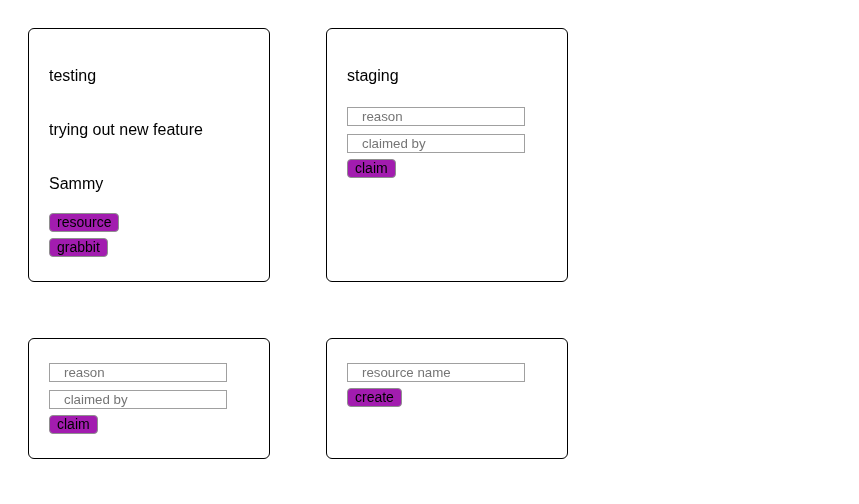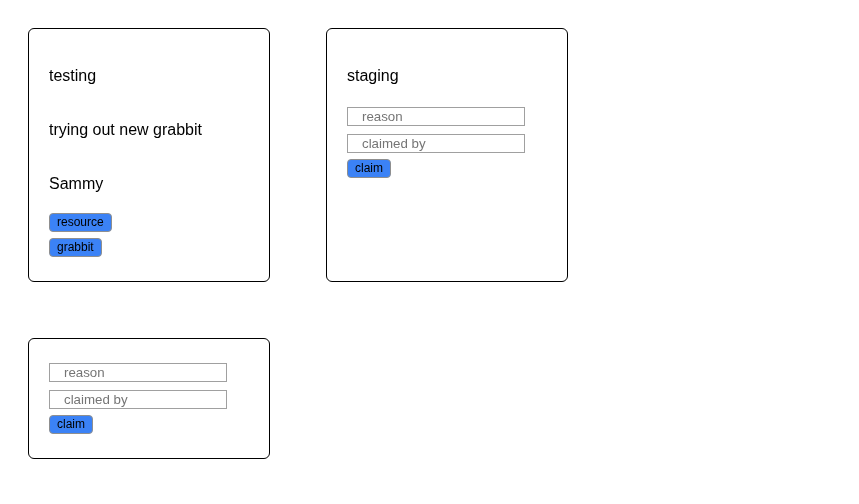--- a/index.html
+++ b/index.html
@@ -56,54 +56,58 @@
     margin: 4px 0;
     background: #ffffff;
   }
   .card input[type="text"]::placeholder {
     color: #757575;
     opacity: 1;
   }
   .card button {
     display: block;
     font-family: "Liberation Sans", "DejaVu Sans", sans-serif;
-    font-size: 12px;
+    font-size: 14px;
     color: #000000;
-    background: #3b82f6;
+    background: #a21caf;
     border: 1px solid #8f8f8f;
     border-radius: 4px;
     padding: 1px 7px;
     margin: 2px 0 4px 0;
     line-height: 15px;
   }
 </style>
 </head>
 <body>
 
 <div class="page">
 
 
   <div class="cards">
 
     <div class="card">
       <p>testing</p>
-      <p>trying out new grabbit</p>
+      <p>trying out new feature</p>
       <p>Sammy</p>
       <button type="button">resource</button>
       <button type="button">grabbit</button>
     </div>
 
     <div class="card">
       <p>staging</p>
       <input type="text" placeholder="reason" style="">
       <input type="text" placeholder="claimed by" style="">
       <button type="button">claim</button>
     </div>
 
     <div class="card">
       <input type="text" placeholder="reason" style="">
       <input type="text" placeholder="claimed by" style="">
       <button type="button">claim</button>
     </div>
 
+    <div class="card">
+      <input type="text" placeholder="resource name" style="">
+      <button type="button">create</button>
+    </div>
 
   </div>
 </div>
 
 </body></html>

